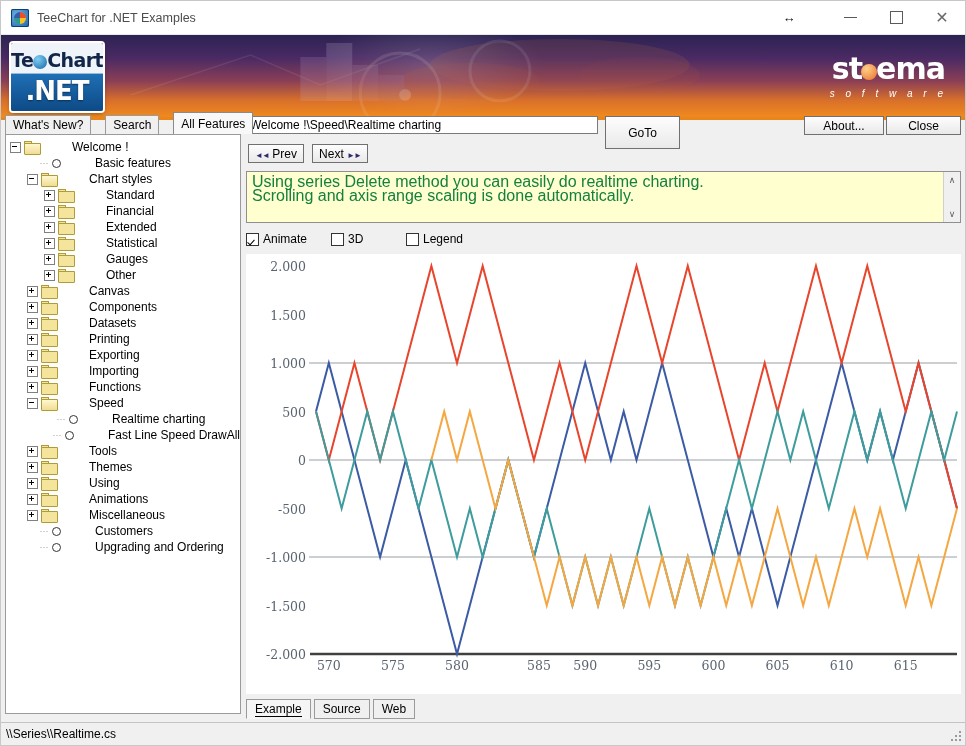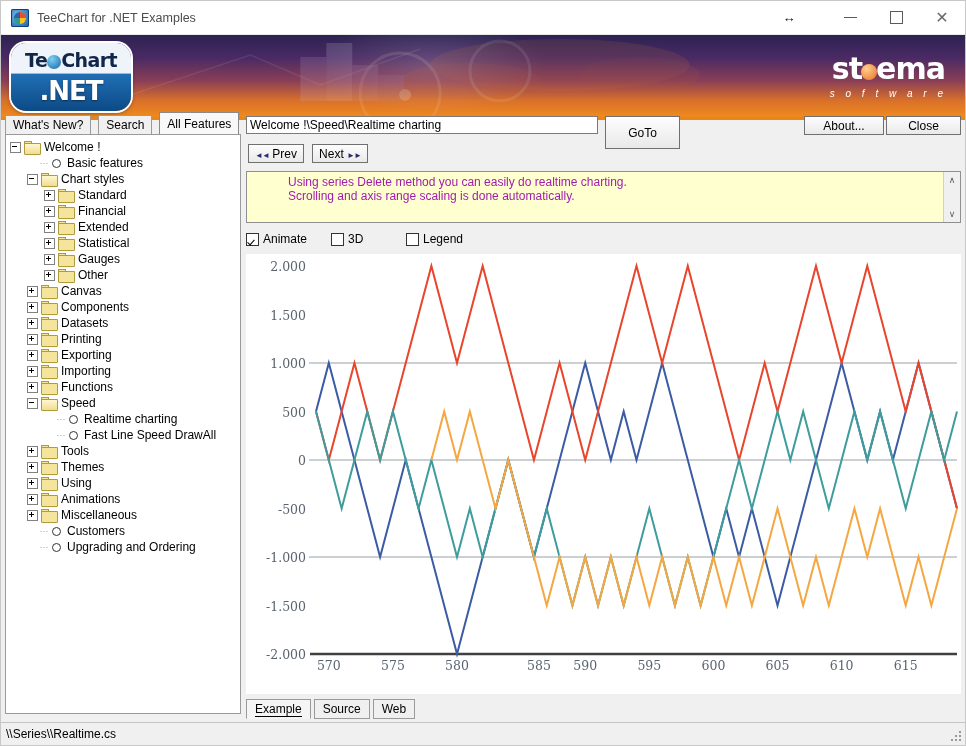--- a/index.html
+++ b/index.html
@@ -28,40 +28,40 @@
   .tb-max{width:11px;height:11px;border:1px solid #5a5a5a;}
   .tb-close{font-size:16px;color:#6a6a6a;line-height:1;}
 
   
   .banner{height:82px;position:relative;overflow:hidden;
     background:
       radial-gradient(160px 70px at 430px 30px, rgba(255,255,255,.16), rgba(255,255,255,0) 70%),
       linear-gradient(to bottom,#2c2352 0%,#4a2a64 28%,#8a3f56 56%,#d9702a 80%,#f08a1e 100%);
     border-bottom:3px solid #e8861c;}
   .banner-art{position:absolute;inset:0;opacity:.55;}
-  .logo-tee{position:absolute;left:10px;top:8px;width:120px;height:68px;border-radius:15px;
+  .logo-tee{position:absolute;left:10px;top:8px;width:92px;height:68px;border-radius:2px;
      background:linear-gradient(to bottom,#eef4fa 0%,#eef4fa 44%,#1f6fb4 46%,#0d4a86 100%);
      box-shadow:0 0 0 2px #ffffff, 0 2px 5px rgba(0,0,0,.5);overflow:hidden;}
   .logo-tee .l1{position:absolute;top:6px;left:0;width:100%;text-align:center;
      font-size:19px;font-weight:bold;color:#12264a;letter-spacing:-.6px;font-family:"DejaVu Sans",sans-serif;}
   .logo-tee .l1 .o{display:inline-block;width:14px;height:14px;border-radius:50%;
      background:radial-gradient(circle at 35% 30%,#7fd0f5,#1464a5);vertical-align:-2px;}
   .logo-tee .l2{position:absolute;top:33px;left:0;width:100%;text-align:center;
      font-size:26px;font-weight:bold;color:#ffffff;letter-spacing:-1px;font-family:"DejaVu Sans",sans-serif;
      text-shadow:0 1px 2px rgba(0,0,0,.45);}
   .steema{position:absolute;right:18px;top:16px;text-align:center;color:#fff;}
   .steema .s1{font-size:30px;font-weight:bold;letter-spacing:-1px;font-family:"DejaVu Sans",sans-serif;}
   .steema .s1 .dot{display:inline-block;width:16px;height:16px;border-radius:50%;
      background:radial-gradient(circle at 35% 30%,#ffd08a,#e8702a);vertical-align:-1px;margin:0 -1px;}
   .steema .s2{font-size:10px;font-style:italic;letter-spacing:4px;margin-top:2px;}
 
   
   .tabrow{position:absolute;left:4px;top:115px;height:18px;display:flex;align-items:flex-end;}
   .tab{border:1px solid #9a9a9a;border-bottom:none;background:#f0f0f0;padding:2px 7px 2px 7px;
-       font-size:12px;margin-right:7px;line-height:14px;}
+       font-size:12px;margin-right:14px;line-height:14px;}
   .tab.active{background:#f8f8f8;padding-top:4px;padding-bottom:3px;font-weight:normal;
        border-color:#8a8a8a;position:relative;z-index:3;}
 
   
   .treepanel{position:absolute;left:4px;top:133px;width:234px;height:578px;
      background:#fff;border:1px solid #9a9a9a;overflow:hidden;}
   .tree{padding:4px 0 0 4px;}
   .node{display:flex;align-items:center;height:16px;font-size:12px;color:#000;white-space:nowrap;}
   .ind{display:inline-block;}
   .pm{width:9px;height:9px;border:1px solid #808080;background:#fff;position:relative;
@@ -70,37 +70,37 @@
   .pm.plus:after{content:"";position:absolute;left:3px;top:1px;width:1px;height:5px;background:#000;}
   .pmspace{width:12px;flex:0 0 auto;}
   .dots{width:10px;flex:0 0 auto;color:#9a9a9a;font-size:9px;text-align:center;}
   .folder{width:15px;height:12px;margin-right:4px;flex:0 0 auto;position:relative;}
   .folder .b{position:absolute;left:0;top:2px;width:15px;height:10px;background:#f5e49c;
      border:1px solid #b09b3a;border-radius:0 0 1px 1px;}
   .folder .t{position:absolute;left:0;top:0px;width:6px;height:3px;background:#f5e49c;
      border:1px solid #b09b3a;border-bottom:none;}
   .folder.open .b{background:linear-gradient(to bottom,#fff7cf,#efdd92);}
   .circ{width:7px;height:7px;border:1px solid #333;border-radius:50%;margin:0 5px 0 3px;flex:0 0 auto;}
-  .nlabel{padding-left:1px;}
+  .nlabel{padding-left:1px;margin-left:28px;}
 
   
   .path-input{position:absolute;left:245px;top:115px;width:352px;height:18px;border:1px solid #7a7a7a;
      background:#fff;font-size:12px;padding:1px 3px;box-sizing:border-box;font-family:"Liberation Sans",sans-serif;}
   .btn{border:1px solid #707070;background:linear-gradient(to bottom,#fdfdfd,#e9e9e9);
        font-size:12px;font-family:"Liberation Sans",sans-serif;cursor:default;color:#000;}
   .goto{position:absolute;left:604px;top:115px;width:75px;height:33px;}
   .about{position:absolute;left:803px;top:115px;width:80px;height:19px;}
   .closeb{position:absolute;left:885px;top:115px;width:75px;height:19px;}
   .prev{position:absolute;left:247px;top:143px;width:56px;height:19px;}
   .next{position:absolute;left:311px;top:143px;width:56px;height:19px;}
   .navglyph{font-size:8px;color:#2b2b6b;letter-spacing:-1px;}
 
   .infobox{position:absolute;left:245px;top:170px;width:715px;height:52px;background:#ffffd0;
      border:1px solid #8f8f8f;box-sizing:border-box;}
-  .infotext{padding:3px 5px;font-size:12px;line-height:14px;color:#a21caf;margin-left:36px;}
+  .infotext{padding:3px 5px;font-size:16px;line-height:14px;color:#15803d;}
   .infoscroll{position:absolute;right:0;top:0;width:16px;height:50px;background:#f0f0f0;
      border-left:1px solid #cfcfcf;}
   .sarrow{width:16px;height:16px;display:flex;align-items:center;justify-content:center;
      font-size:9px;color:#606060;}
   .sarrow.bottom{position:absolute;bottom:0;left:0;}
 
   .checkrow{position:absolute;left:245px;top:229px;width:715px;height:18px;display:flex;align-items:center;}
   .chk{display:flex;align-items:center;margin-right:0;font-size:12px;}
   .cbox{width:11px;height:11px;border:1px solid #333;background:#fff;margin-right:4px;position:relative;
         flex:0 0 auto;}

